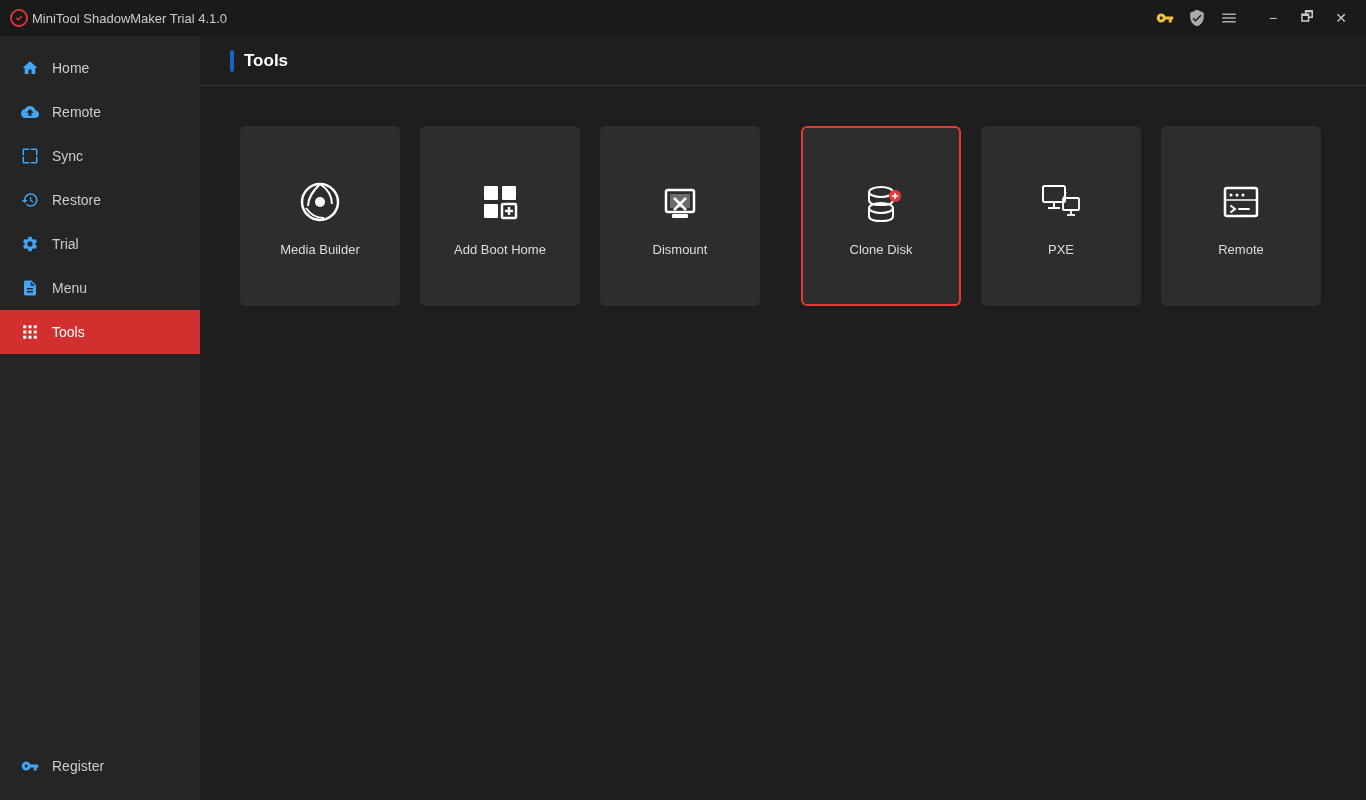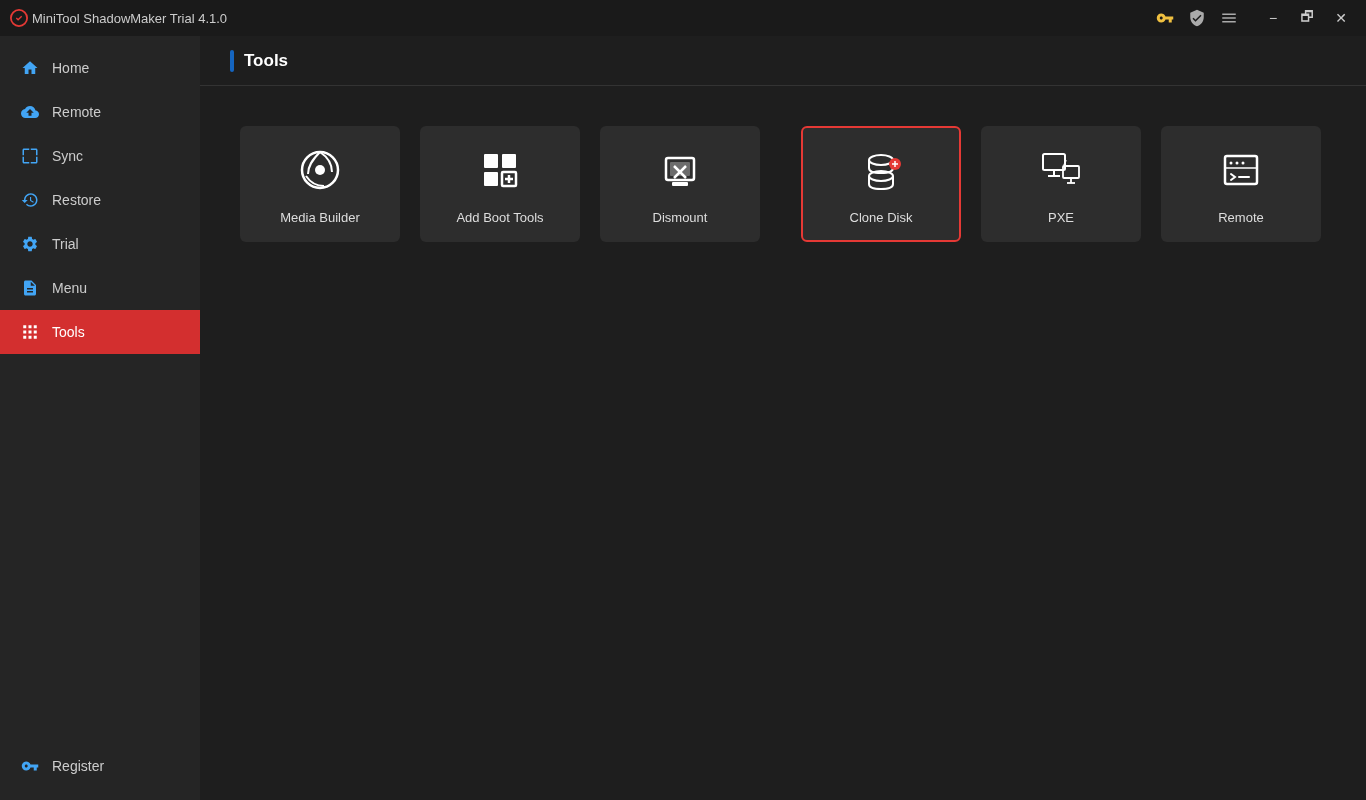--- a/index.html
+++ b/index.html
@@ -153,21 +153,21 @@
     #tools-grid {
       padding: 40px 40px;
       display: flex;
       flex-wrap: wrap;
       gap: 20px;
       align-content: flex-start;
     }
 
     .tool-card {
       width: 160px;
-      height: 116px;
+      height: 180px;
       background: #2d2d2d;
       border-radius: 6px;
       display: flex;
       flex-direction: column;
       align-items: center;
       justify-content: center;
       gap: 14px;
       cursor: pointer;
       border: 2px solid transparent;
       transition: border-color 0.15s;
@@ -345,21 +345,21 @@
         <div class="tool-card-icon">
           <svg viewBox="0 0 48 48" fill="white">
             <rect x="8" y="8" width="14" height="14" rx="1" fill="white"></rect>
             <rect x="26" y="8" width="14" height="14" rx="1" fill="white"></rect>
             <rect x="8" y="26" width="14" height="14" rx="1" fill="white"></rect>
             <rect x="26" y="26" width="14" height="14" rx="1" fill="none" stroke="white" stroke-width="2.5"></rect>
             <line x1="33" y1="29" x2="33" y2="37" stroke="white" stroke-width="2.5"></line>
             <line x1="29" y1="33" x2="37" y2="33" stroke="white" stroke-width="2.5"></line>
           </svg>
         </div>
-        <span class="tool-card-label">Add Boot Tools</span>
+        <span class="tool-card-label">Add Boot Home</span>
       </div>
 
       <div class="tool-card">
         <div class="tool-card-icon">
           <svg viewBox="0 0 48 48" fill="white">
             <rect x="10" y="12" width="28" height="22" rx="2" stroke="white" stroke-width="2.5" fill="none"></rect>
             <rect x="14" y="16" width="20" height="14" rx="1" fill="white" opacity="0.3"></rect>
             <line x1="18" y1="20" x2="30" y2="32" stroke="white" stroke-width="2.5"></line>
             <line x1="30" y1="20" x2="18" y2="32" stroke="white" stroke-width="2.5"></line>
             <rect x="16" y="36" width="16" height="4" rx="1" fill="white"></rect>

